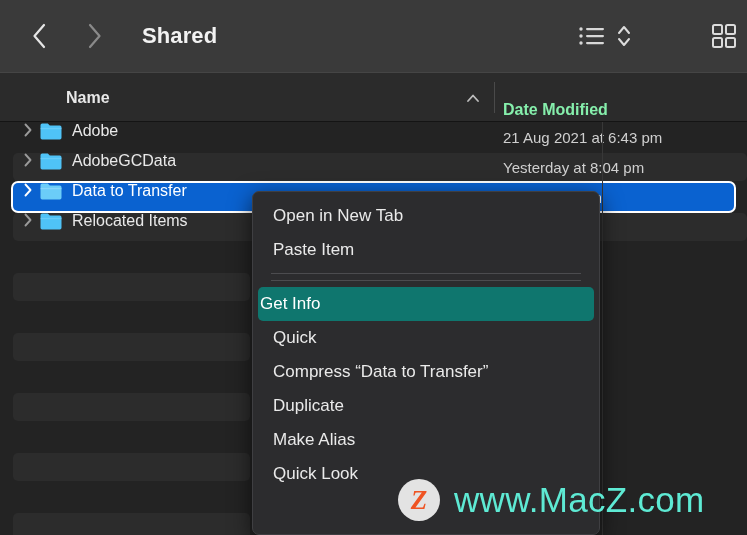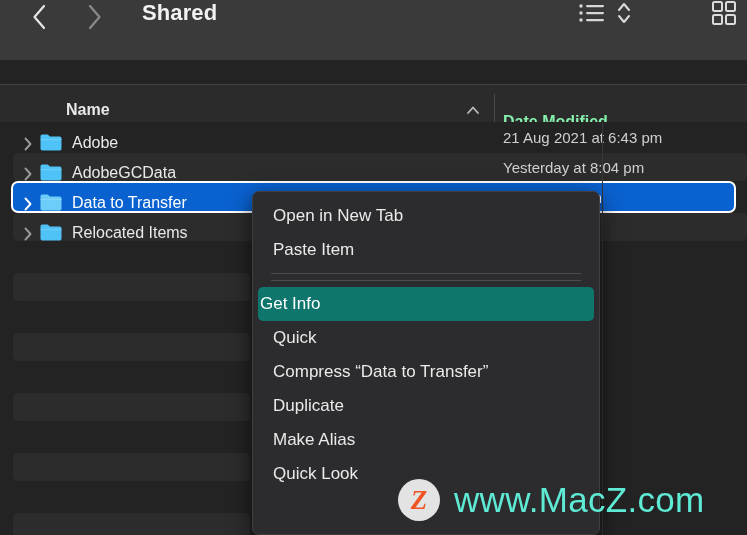--- a/index.html
+++ b/index.html
@@ -11,23 +11,23 @@
   }
   #app {
     position:relative;
     width:747px; height:535px;
     background:#232323;
   }
 
   
   .toolbar {
     position:absolute; left:0; top:0;
-    width:747px; height:60px;
+    width:747px; height:72px;
     background:#3a3a3a;
-    display:flex; align-items:flex-start;
+    display:flex; align-items:center;
   }
   .nav-group { display:flex; align-items:center; margin-left:26px; gap:30px; }
   .chev-btn {
     width:26px; height:34px;
     display:flex; align-items:center; justify-content:center;
     cursor:default;
   }
   .chev-btn svg { display:block; }
   .win-title {
     margin-left:34px;
@@ -40,21 +40,21 @@
     margin-left:auto;
     display:flex; align-items:center;
   }
   .tb-item { display:flex; align-items:center; cursor:default; }
   .list-icon { margin-right:9px; }
   .sort-chev { margin-right:0; }
   .grid-icon { margin-left:78px; margin-right:10px; }
 
   
   .col-header {
-    position:absolute; left:0; top:84px;
+    position:absolute; left:0; top:72px;
     width:747px; height:50px;
     background:#2b2b2b;
     border-top:1px solid #454545;
     border-bottom:1px solid #141414;
   }
   .col-name {
     position:absolute; left:0; top:0;
     width:495px; height:49px;
     display:flex; align-items:center;
   }
@@ -102,21 +102,21 @@
     width:237px; height:28px;
     background:#2c2c2c;
     border-radius:5px;
   }
   .stripe.wide {
     width:734px;
   }
   .row-inner {
     position:absolute; left:0; top:0;
     width:747px; height:30px;
-    display:flex; align-items:flex-end;
+    display:flex; align-items:flex-start;
   }
   .disclosure {
     width:22px;
     margin-left:17px;
     display:flex; align-items:center; justify-content:center;
     cursor:default;
   }
   .folder-ico { margin-left:0px; width:26px; display:flex; align-items:center; }
   .fname {
     margin-left:7px;

